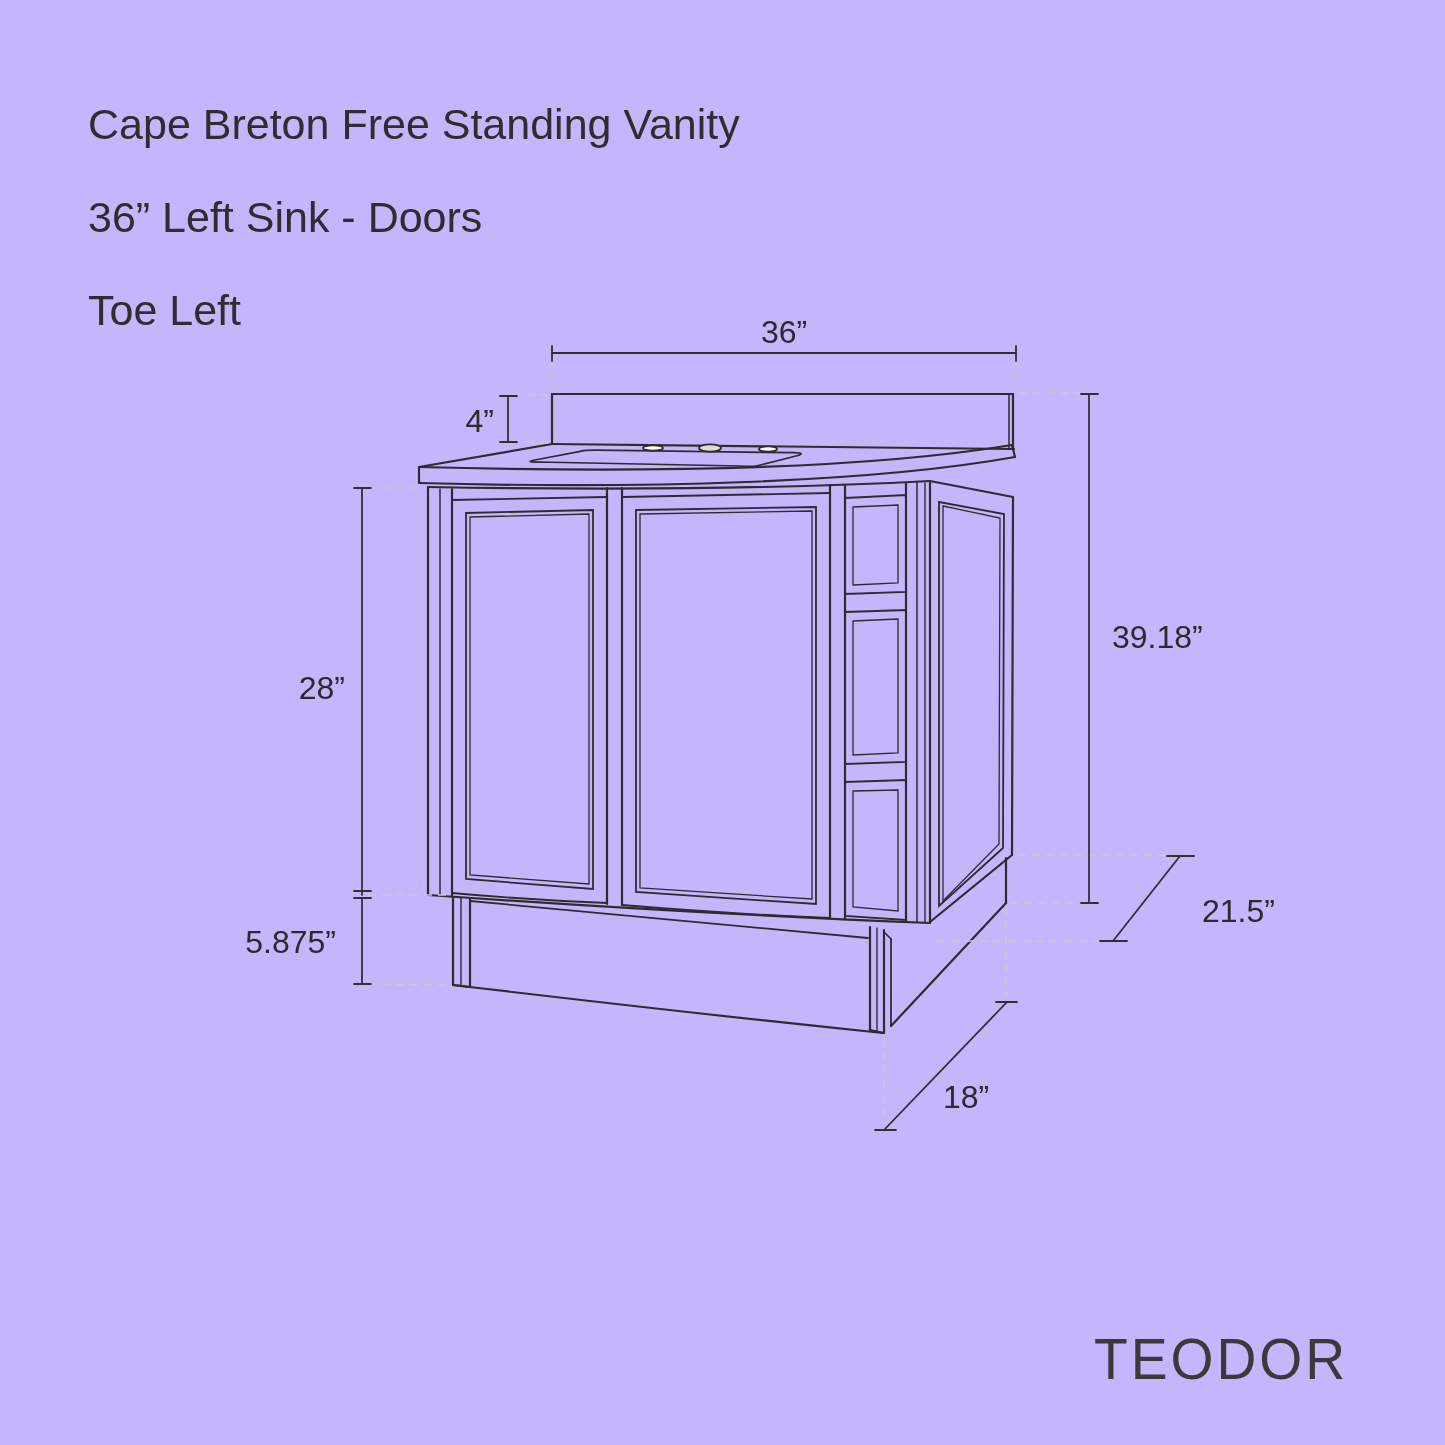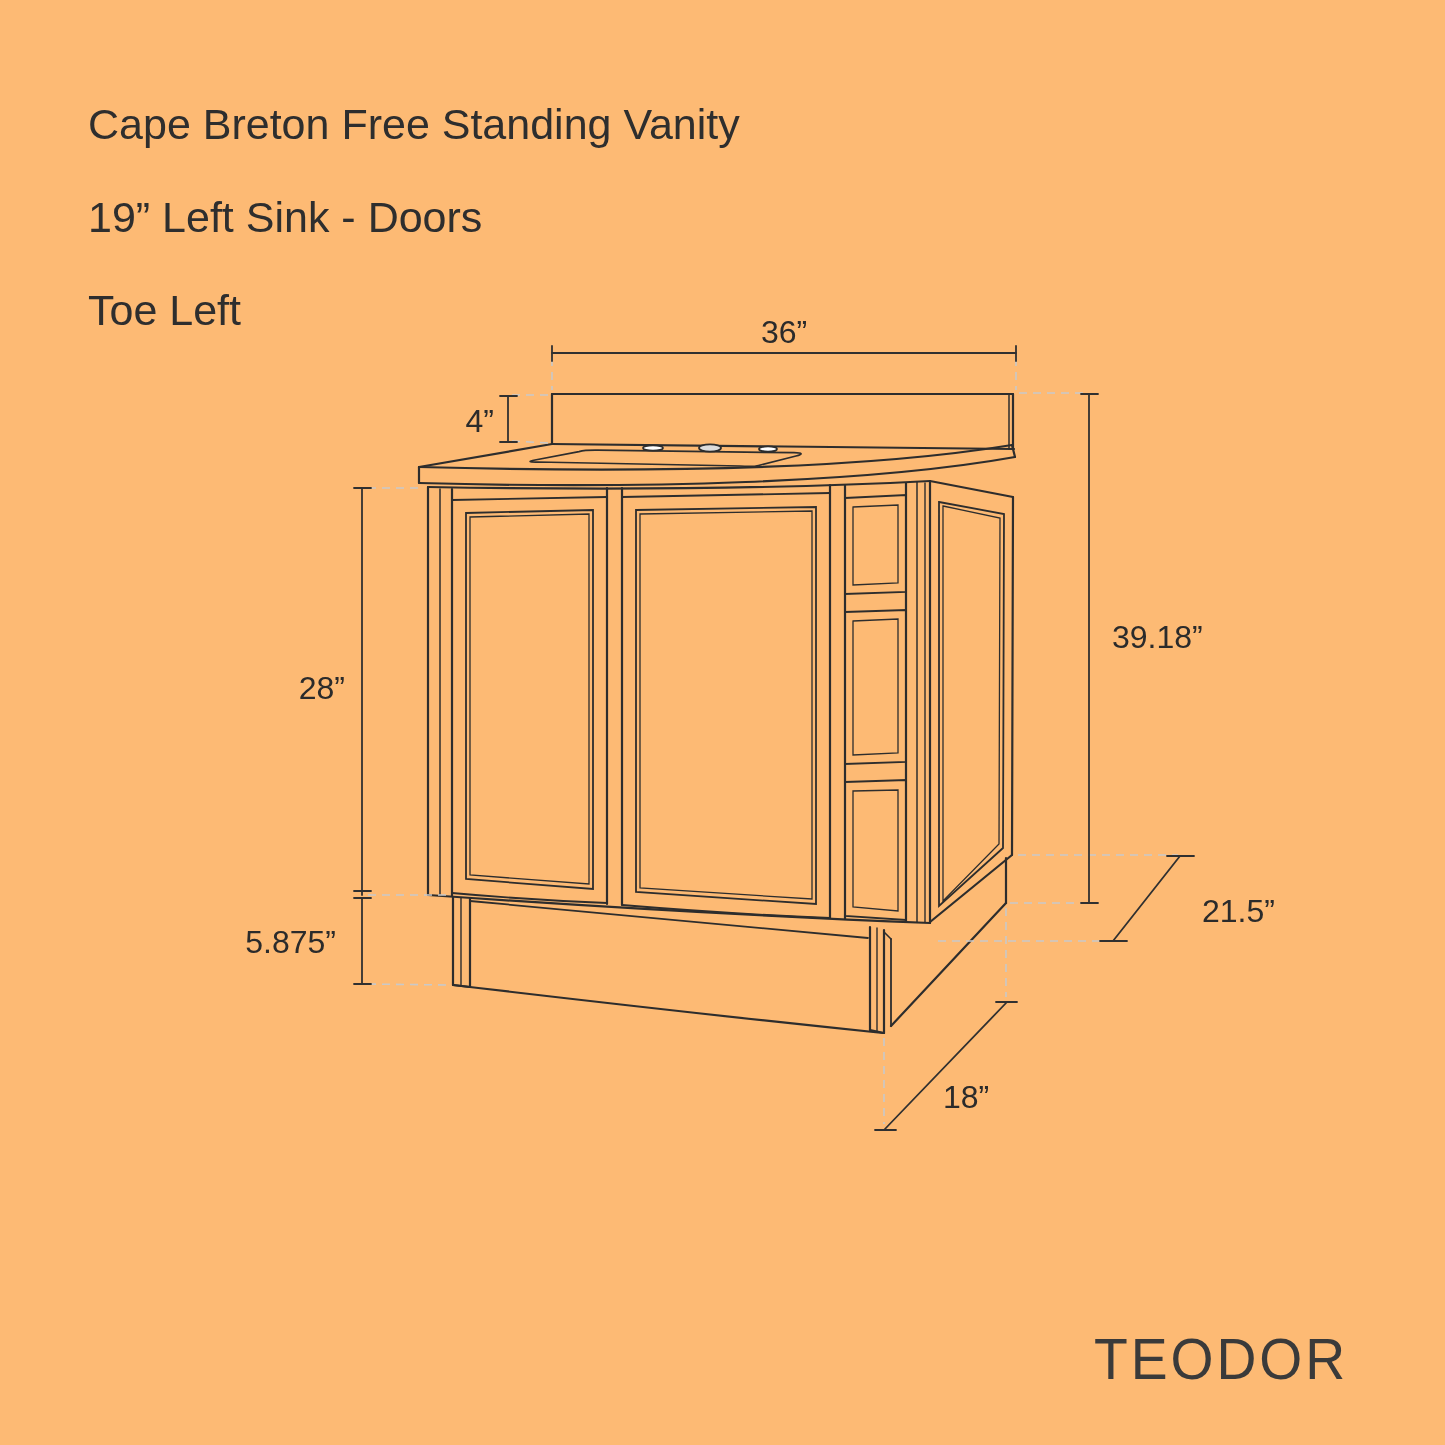--- a/index.html
+++ b/index.html
@@ -1,19 +1,19 @@
 <!DOCTYPE html>
 <html><head>
 <meta charset="utf-8">
 <style>
   html,body{margin:0;padding:0;background:#ffffff;}
   .sheet{
     position:relative;
     width:1445px;height:1445px;
-    background:#fdba74;
+    background:#c4b5fd;
     font-family:"Liberation Sans", sans-serif;
     overflow:hidden;
   }
   .title-block{
     position:absolute;left:88px;top:78px;
     font-size:43px;line-height:93px;
     color:#2e2e2e;
     letter-spacing:0px;
   }
   .diagram-svg{position:absolute;left:0;top:0;}
@@ -25,21 +25,21 @@
   }
   text{font-family:"Liberation Sans", sans-serif;font-size:32px;fill:#2b2b2b;}
 </style>
 </head>
 <body>
 
 <div class="sheet">
 
   <div class="title-block">
     <div>Cape Breton Free Standing Vanity</div>
-    <div>19” Left Sink - Doors</div>
+    <div>36” Left Sink - Doors</div>
     <div>Toe Left</div>
   </div>
 
   <svg class="diagram-svg" width="1445" height="1445" viewBox="0 0 1445 1445">
 
     <g stroke="#2d2d2d" stroke-width="2.2" fill="none" stroke-linecap="round">
 
       <g>
         <path d="M552,394 L1013,394"></path>
         <path d="M552,394 L552,444"></path>

